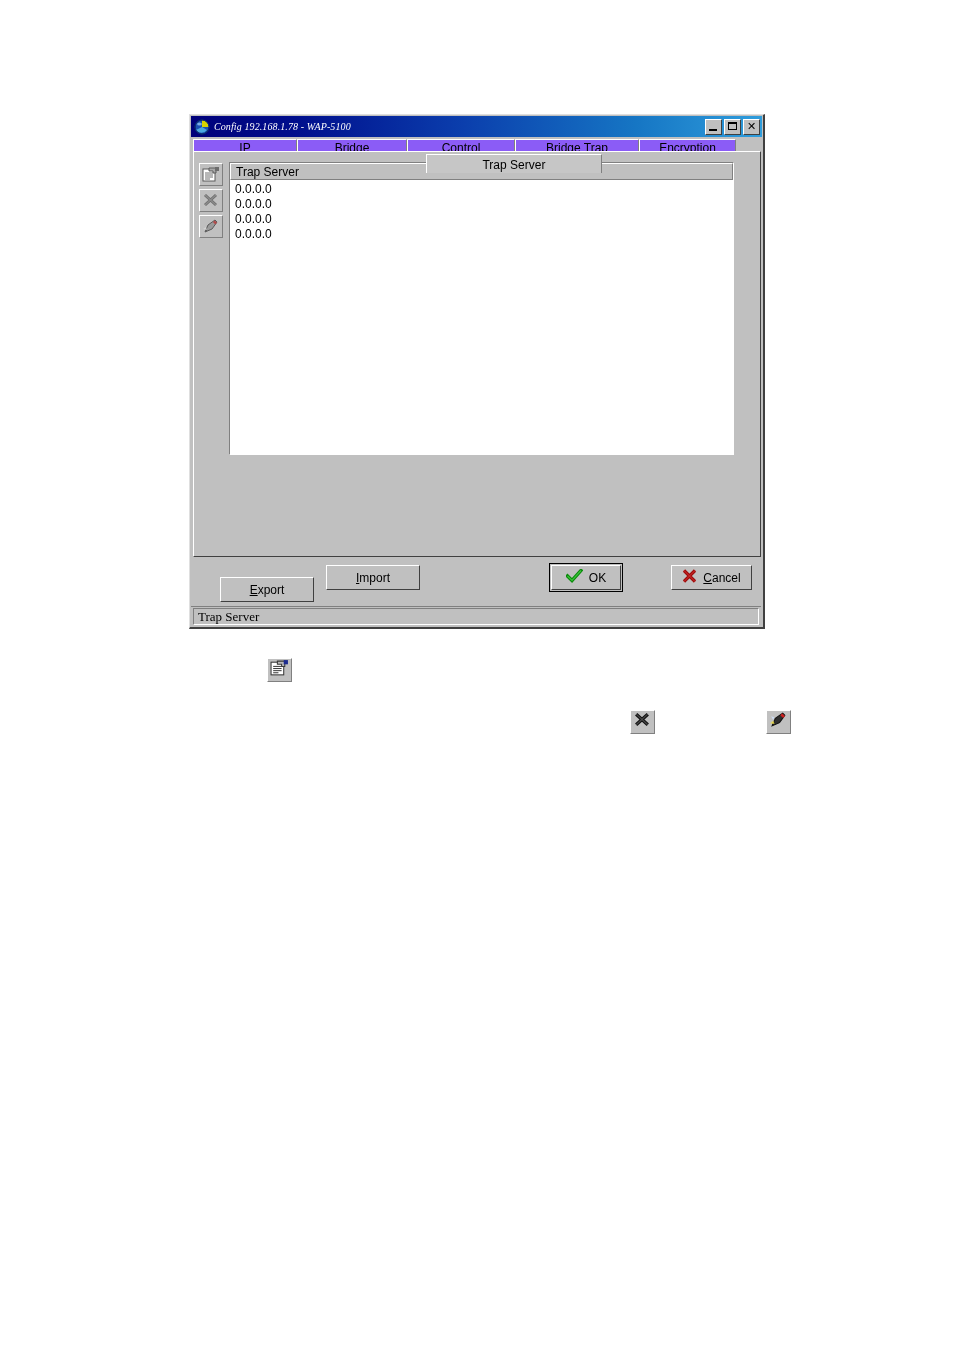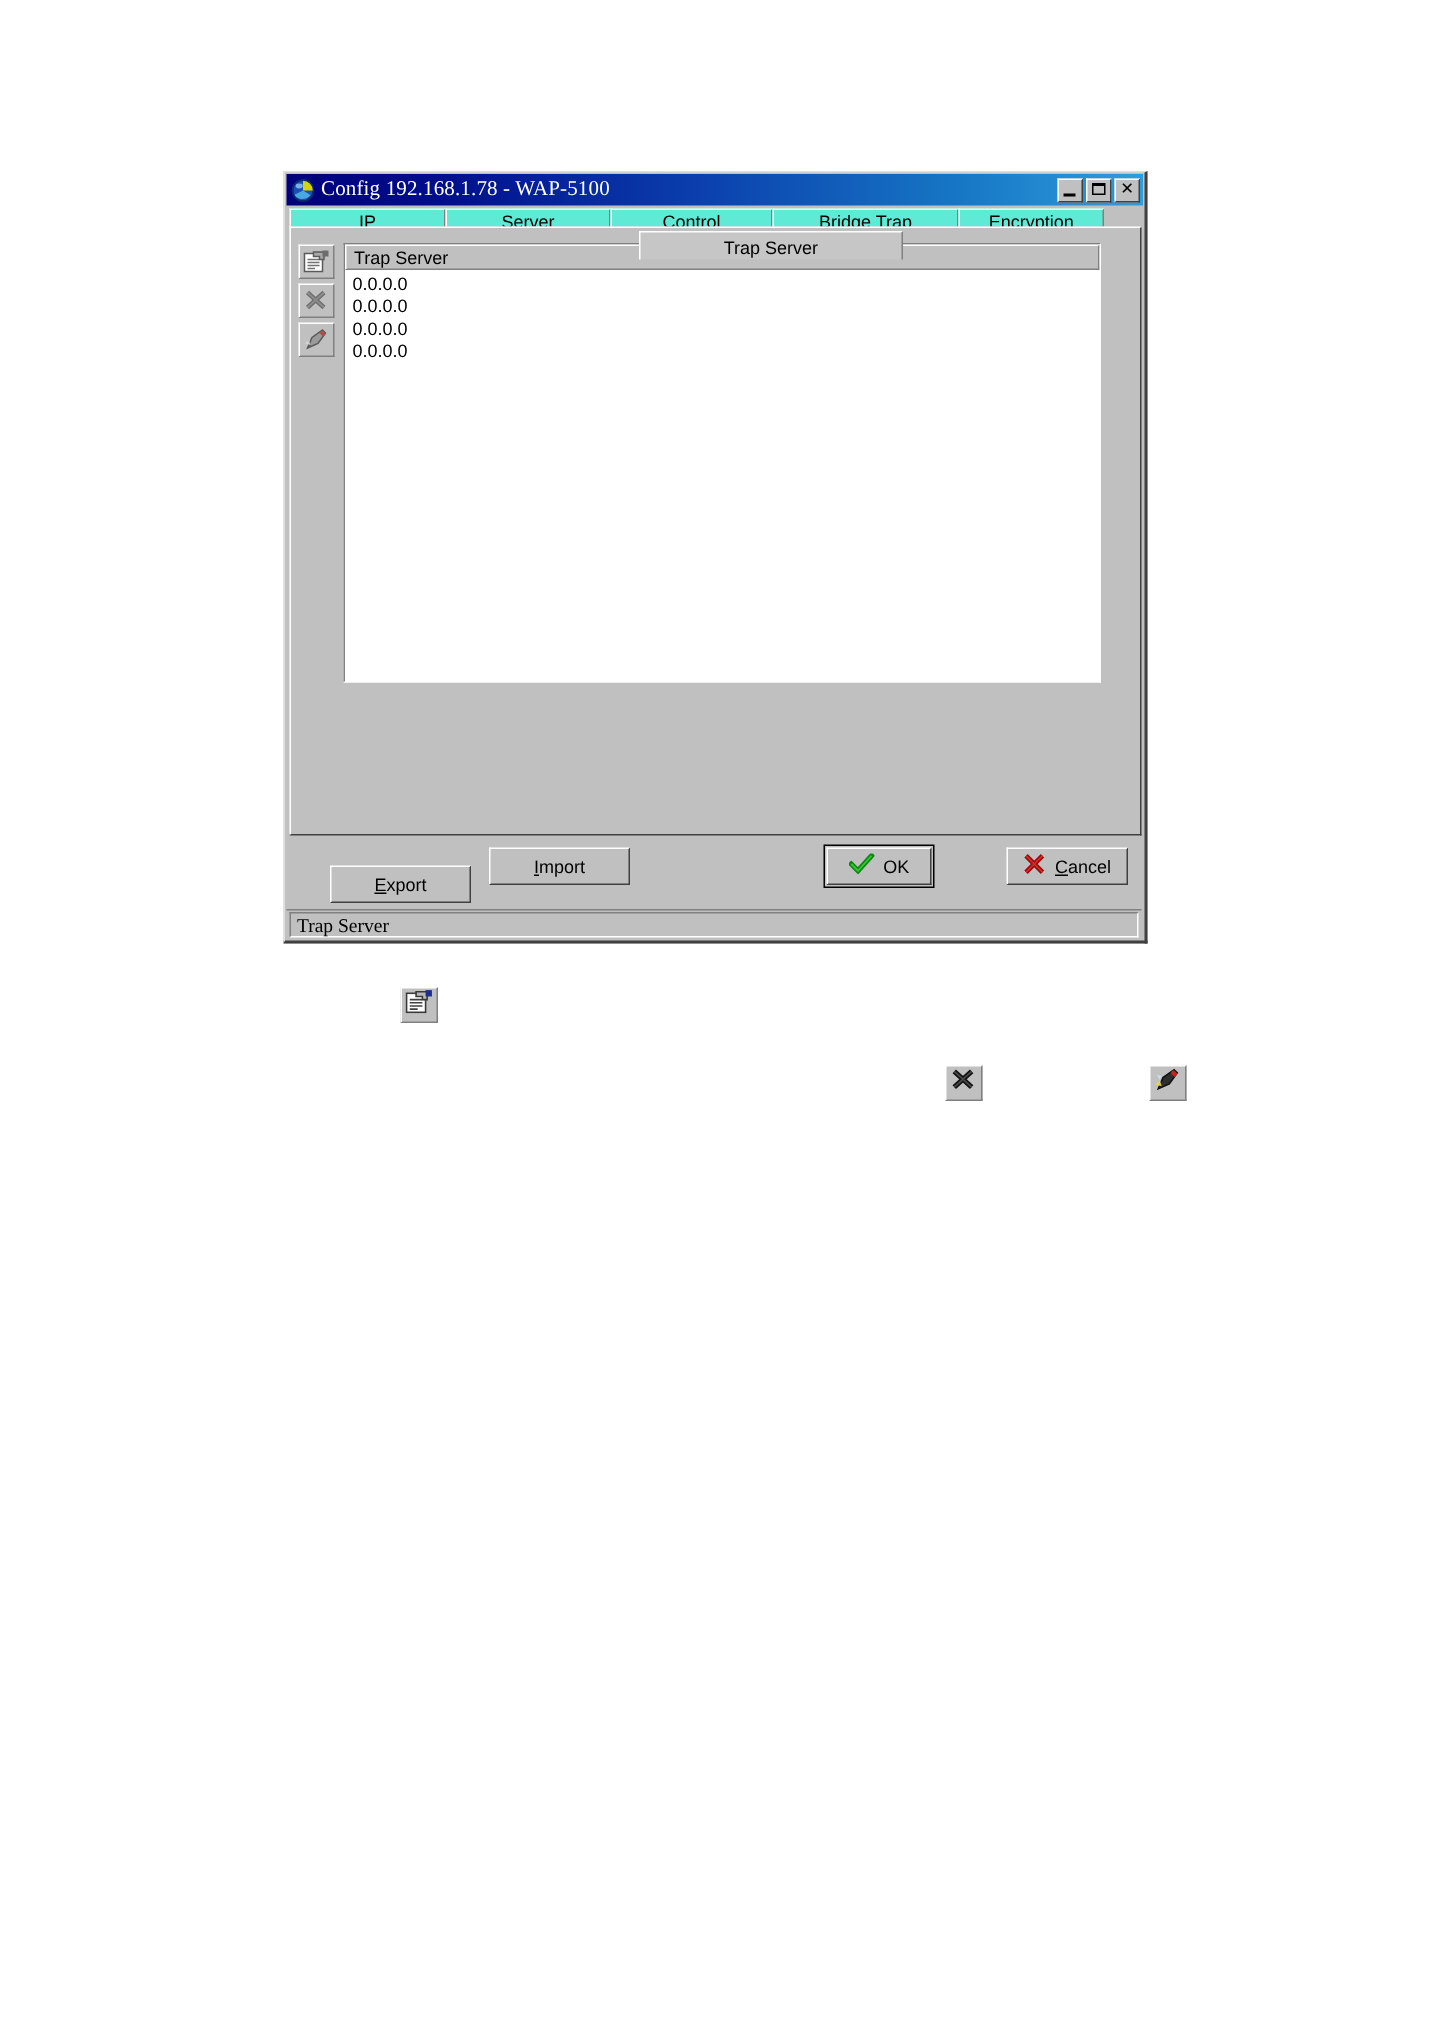--- a/index.html
+++ b/index.html
@@ -43,25 +43,26 @@
   .title-icon {
     width: 16px;
     height: 16px;
     margin-right: 4px;
     flex: 0 0 auto;
     position: relative;
   }
   .title-text {
     color: #ffffff;
     font-family: "Liberation Serif", serif;
-    font-size: 14px;
+    font-size: 10px;
     letter-spacing: 0.1px;
     white-space: nowrap;
     flex: 1 1 auto;
     overflow: hidden;
+    font-style: italic;
   }
   .win-btns {
     display: flex;
     gap: 2px;
     flex: 0 0 auto;
     align-items: center;
   }
   .win-btn {
     width: 17px;
     height: 16px;
@@ -114,21 +115,21 @@
     display: flex;
     height: 17px;
     position: absolute;
     left: 0;
     width: 100%;
     box-sizing: border-box;
   }
   .tab-row.row1 { top: 0; }
   .tab-row.row2 { top: 17px; }
   .tab {
-    background: #5eead4;
+    background: #8b5cf6;
     border-top: 1px solid #ffffff;
     border-left: 1px solid #ffffff;
     border-right: 1px solid #808080;
     box-sizing: border-box;
     display: flex;
     align-items: center;
     justify-content: center;
     font-size: 12px;
     color: #000000;
     white-space: nowrap;
@@ -349,21 +350,21 @@
       </span>
     </span>
   </div>
 
   <div class="tabs-area">
     <div class="tab-row row1">
       <div class="tab" style="width:104px">
         <span>IP</span>
       </div>
       <div class="tab" style="width:110px">
-        <span>Server</span>
+        <span>Bridge</span>
       </div>
       <div class="tab" style="width:108px">
         <span>Control</span>
       </div>
       <div class="tab" style="width:124px">
         <span>Bridge Trap</span>
       </div>
       <div class="tab" style="width:97px;border-right:1px solid #808080">
         <span>Encryption</span>
       </div>

